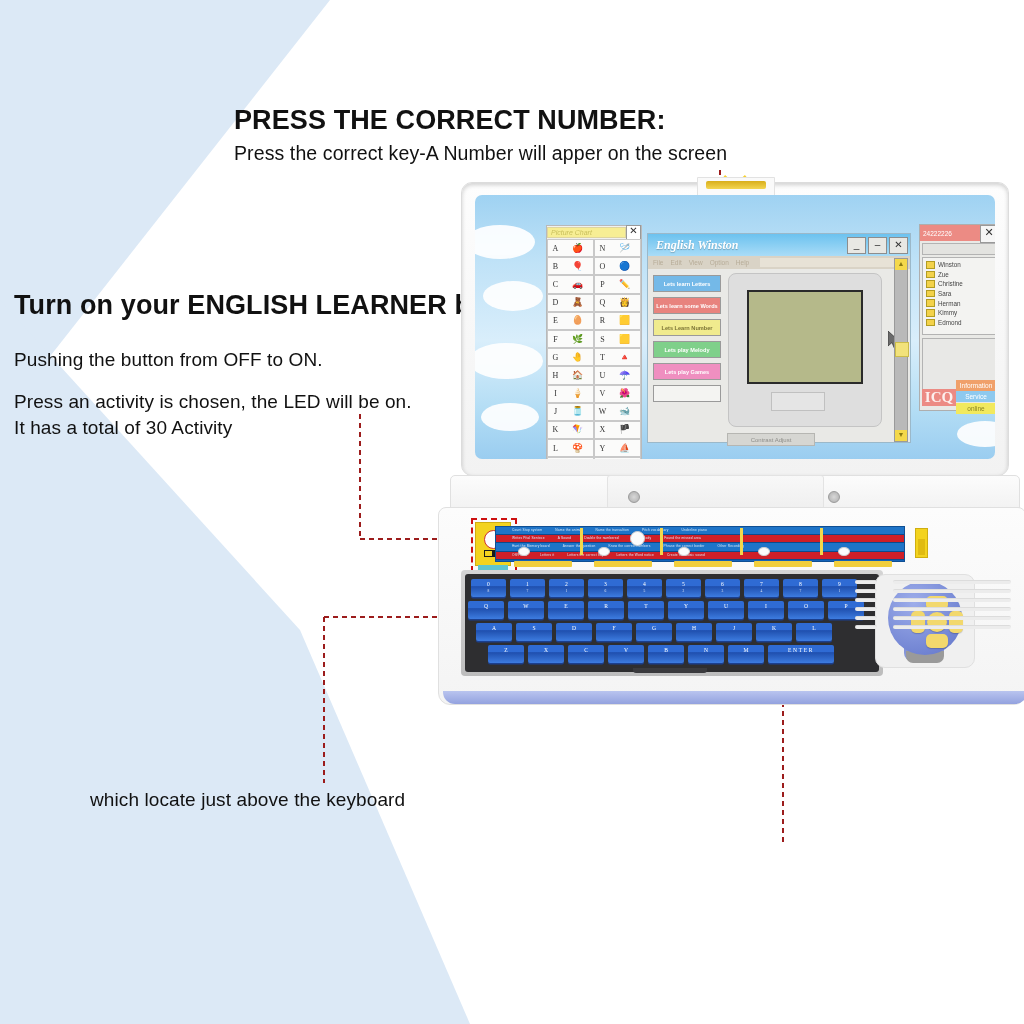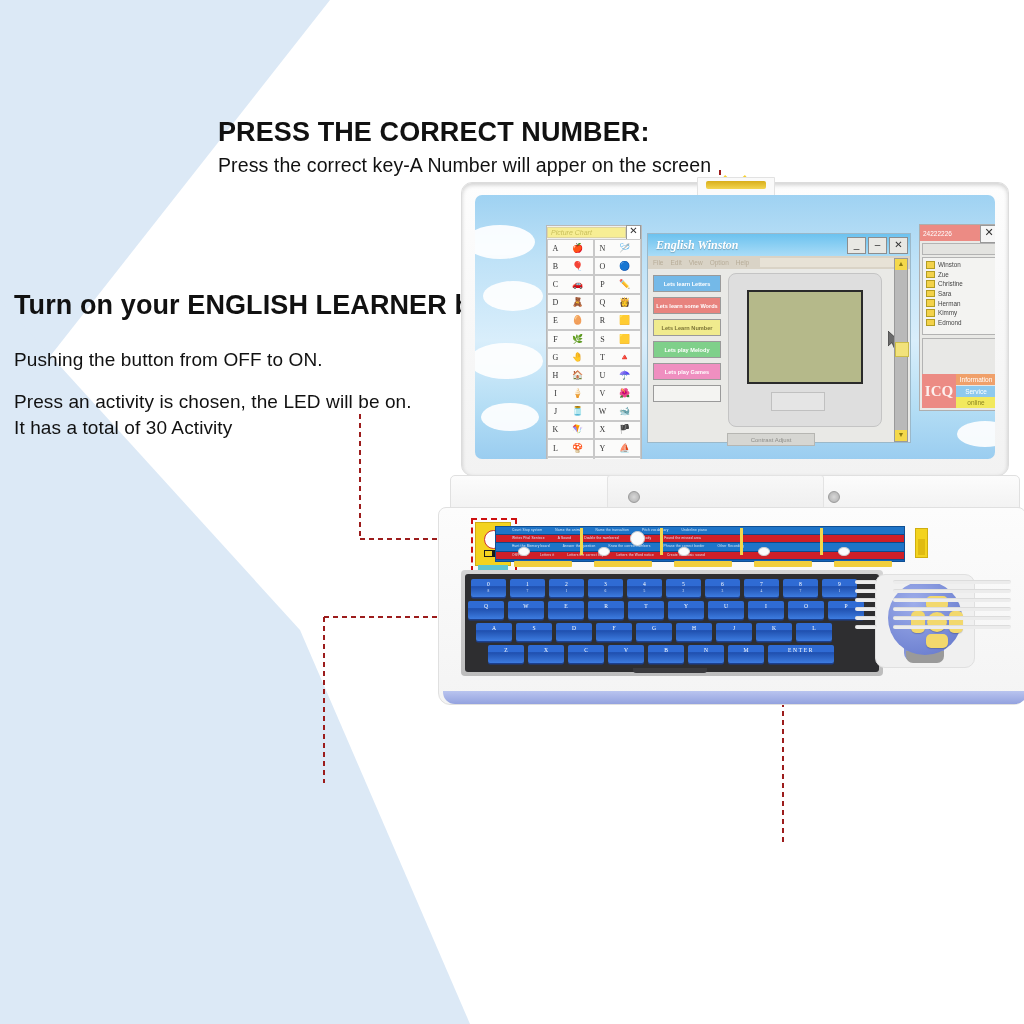--- a/index.html
+++ b/index.html
@@ -14,21 +14,21 @@
     background:#dce9f6;
     clip-path:polygon(0 0, 300px 330px, 470px 724px, 0 724px);}
 
   
   .txt{position:absolute;color:#111;letter-spacing:.1px;}
   .t-head{font-size:27px;font-weight:bold;}
   .t-sub{font-size:19.5px;}
   .t-big{font-size:27px;font-weight:bold;}
   .t-body{font-size:19px;}
 
-  #cap-top{left:218px;top:105px;margin-top:12px;}
+  #cap-top{left:234px;top:105px;}
   #cap-top .t-sub{margin-top:6px;}
   #cap-left{left:14px;top:290px;}
   #cap-left .t-body{margin-top:0;}
   #cap-left .l1{margin-top:28px;}
   #cap-left .l2{margin-top:20px;}
   #cap-left .l3{margin-top:4px;}
   #cap-bl{left:90px;top:785px;}
   #cap-bl .l2{margin-top:4px;}
   #cap-br{left:518px;top:853px;}
   #cap-br .l2{margin-top:4px;}
@@ -120,21 +120,21 @@
     display:flex;align-items:center;padding-left:3px;}
   .icq-x{width:16px;height:16px;background:#f6f6f6;border:1px solid #999;
     font-size:11px;line-height:13px;text-align:center;color:#333;}
   .icq-search{height:10px;margin:2px;background:#e3e3e0;border:1px solid #b3b3b3;}
   .icq-list{margin:0 2px;height:72px;background:#f3f3f1;border:1px solid #b3b3b3;
     padding:2px 0;}
   .icq-row{display:flex;align-items:center;height:9.6px;padding-left:3px;}
   .icq-env{width:7px;height:5.5px;background:#f3d24a;border:.5px solid #b29c22;margin-right:3px;}
   .icq-name{font-size:6.3px;color:#444;}
   .icq-blank{margin:3px 2px;height:50px;background:#e8e8e6;border:1px solid #b3b3b3;}
-  .icq-foot{position:absolute;left:2px;right:2px;bottom:2px;height:34px;display:flex;}
+  .icq-foot{position:absolute;left:2px;right:2px;bottom:2px;height:22px;display:flex;align-items:center;}
   .icq-logo{width:34px;background:#ec8b84;color:#fdf0ee;font-size:15px;
     font-weight:bold;display:flex;align-items:center;justify-content:center;
     font-family:"Liberation Serif",serif;}
   .icq-tabs{flex:1;}
   .icq-tab{height:11px;font-size:6.5px;color:#fff;display:flex;align-items:center;
     justify-content:center;margin-bottom:.6px;}
   .icq-tab.a{background:#f0a06a;}
   .icq-tab.b{background:#8ec9ee;}
   .icq-tab.c{background:#f2e95e;color:#8b8420;}
 
@@ -224,20 +224,21 @@
   </div>
 
   <div class="txt" id="cap-left">
     <div class="t-big">Turn on your ENGLISH LEARNER by</div>
     <div class="t-body l1">Pushing the button  from OFF to ON.</div>
     <div class="t-body l2">Press an activity is chosen, the LED will be on.</div>
     <div class="t-body l3">It has a  total of 30 Activity</div>
   </div>
 
   <div class="txt" id="cap-bl">
+    <div class="t-body l2">which locate just above the keyboard</div>
   </div>
 
 
   <div class="dot-v" style="left:718px;top:168px;height:128px;"></div>
   <div class="ring" style="left:712px;top:290px;width:14px;height:14px;"></div>
 
   <div class="dot-v" style="left:358px;top:412px;height:128px;"></div>
   <div class="dot-h" style="left:358px;top:537px;width:158px;"></div>
 
   <div class="dot-v" style="left:597px;top:540px;height:84px;"></div>

